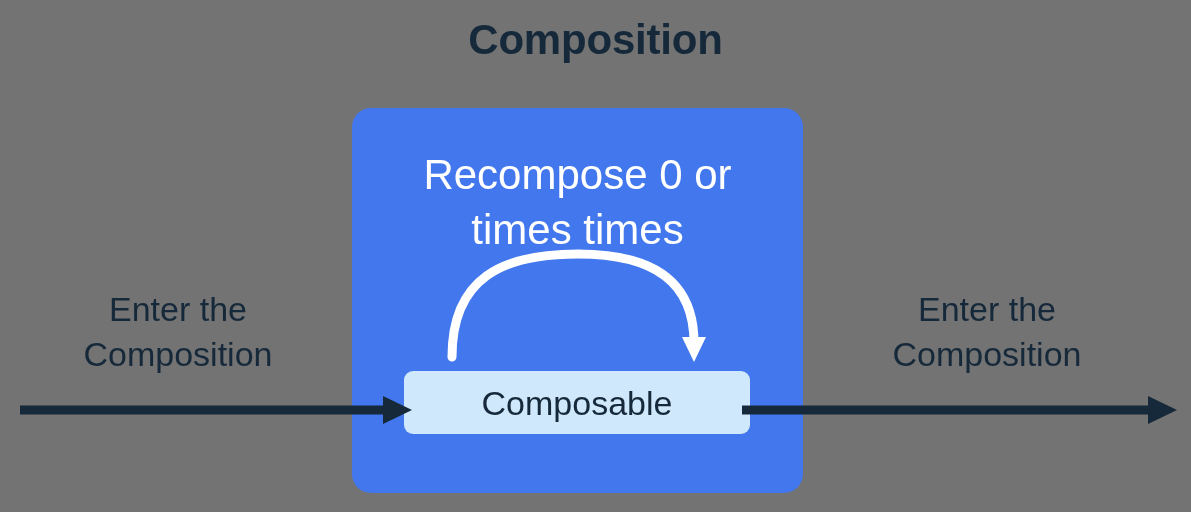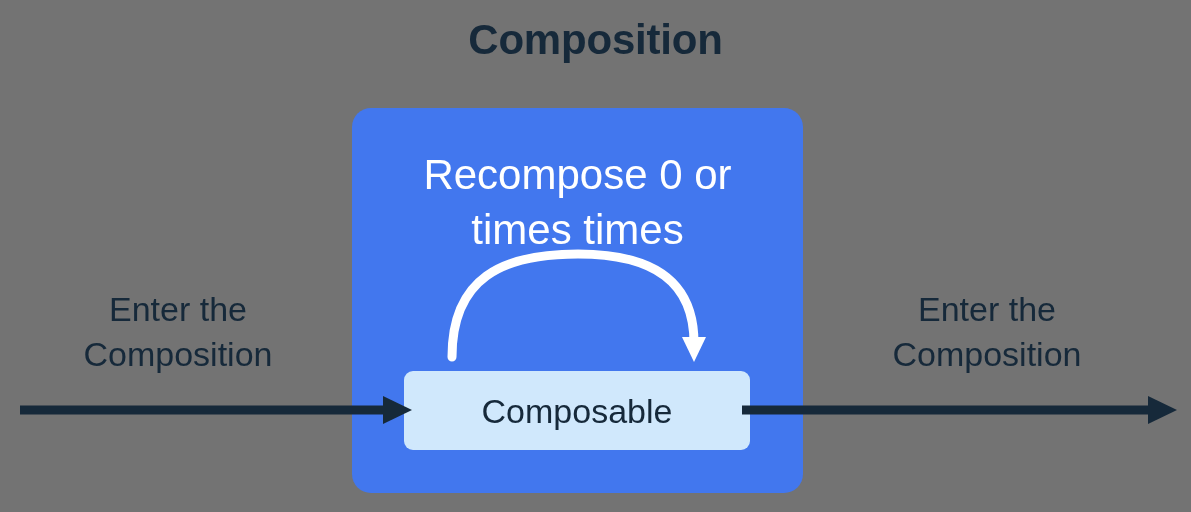--- a/index.html
+++ b/index.html
@@ -68,21 +68,21 @@
     width: 290px;
     height: 135px;
   }
 
   
   #composable-node {
     position: absolute;
     left: 404px;
     top: 371px;
     width: 346px;
-    height: 79px;
+    height: 63px;
     background: #d0e8fc;
     border-radius: 9px;
     display: flex;
     align-items: center;
     justify-content: center;
   }
   #composable-label {
     font-size: 34px;
     color: #16293a;
     line-height: 1;

